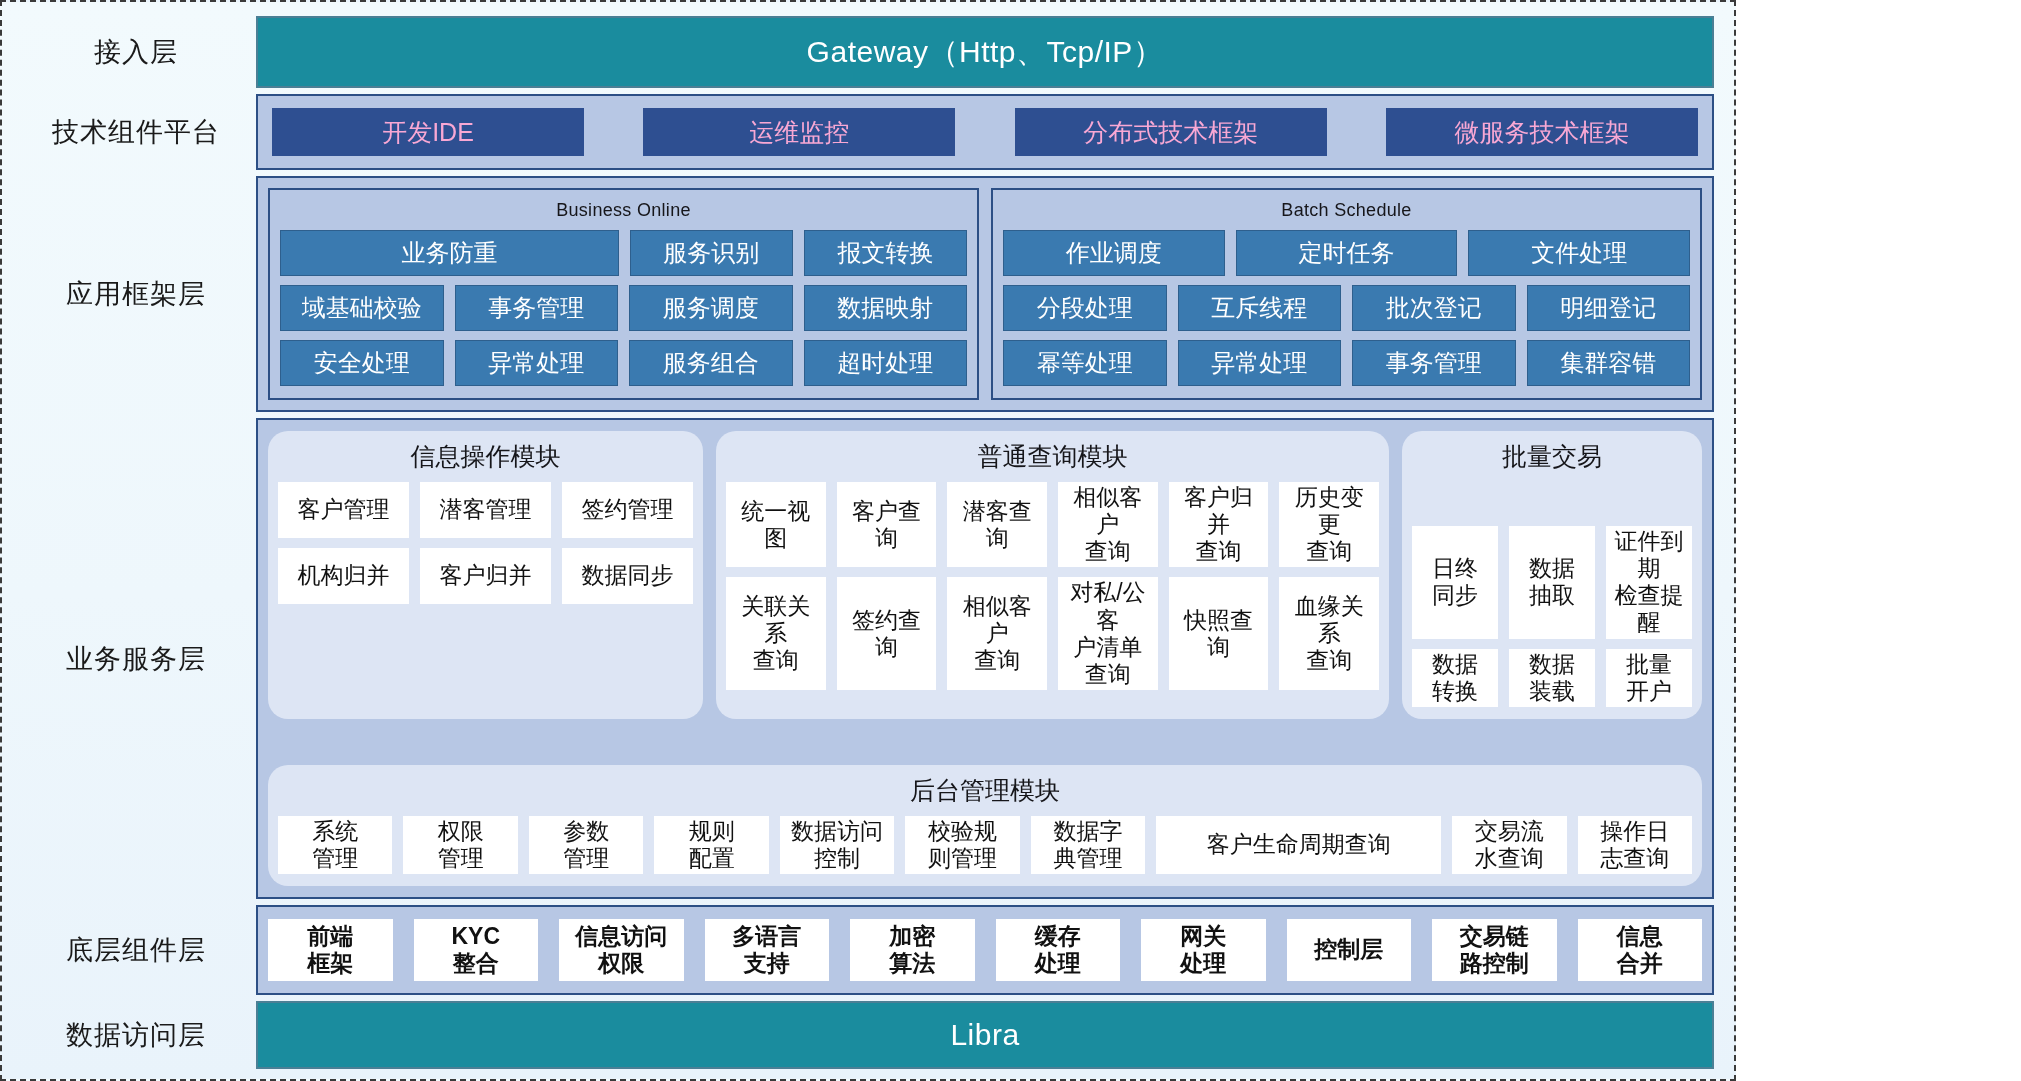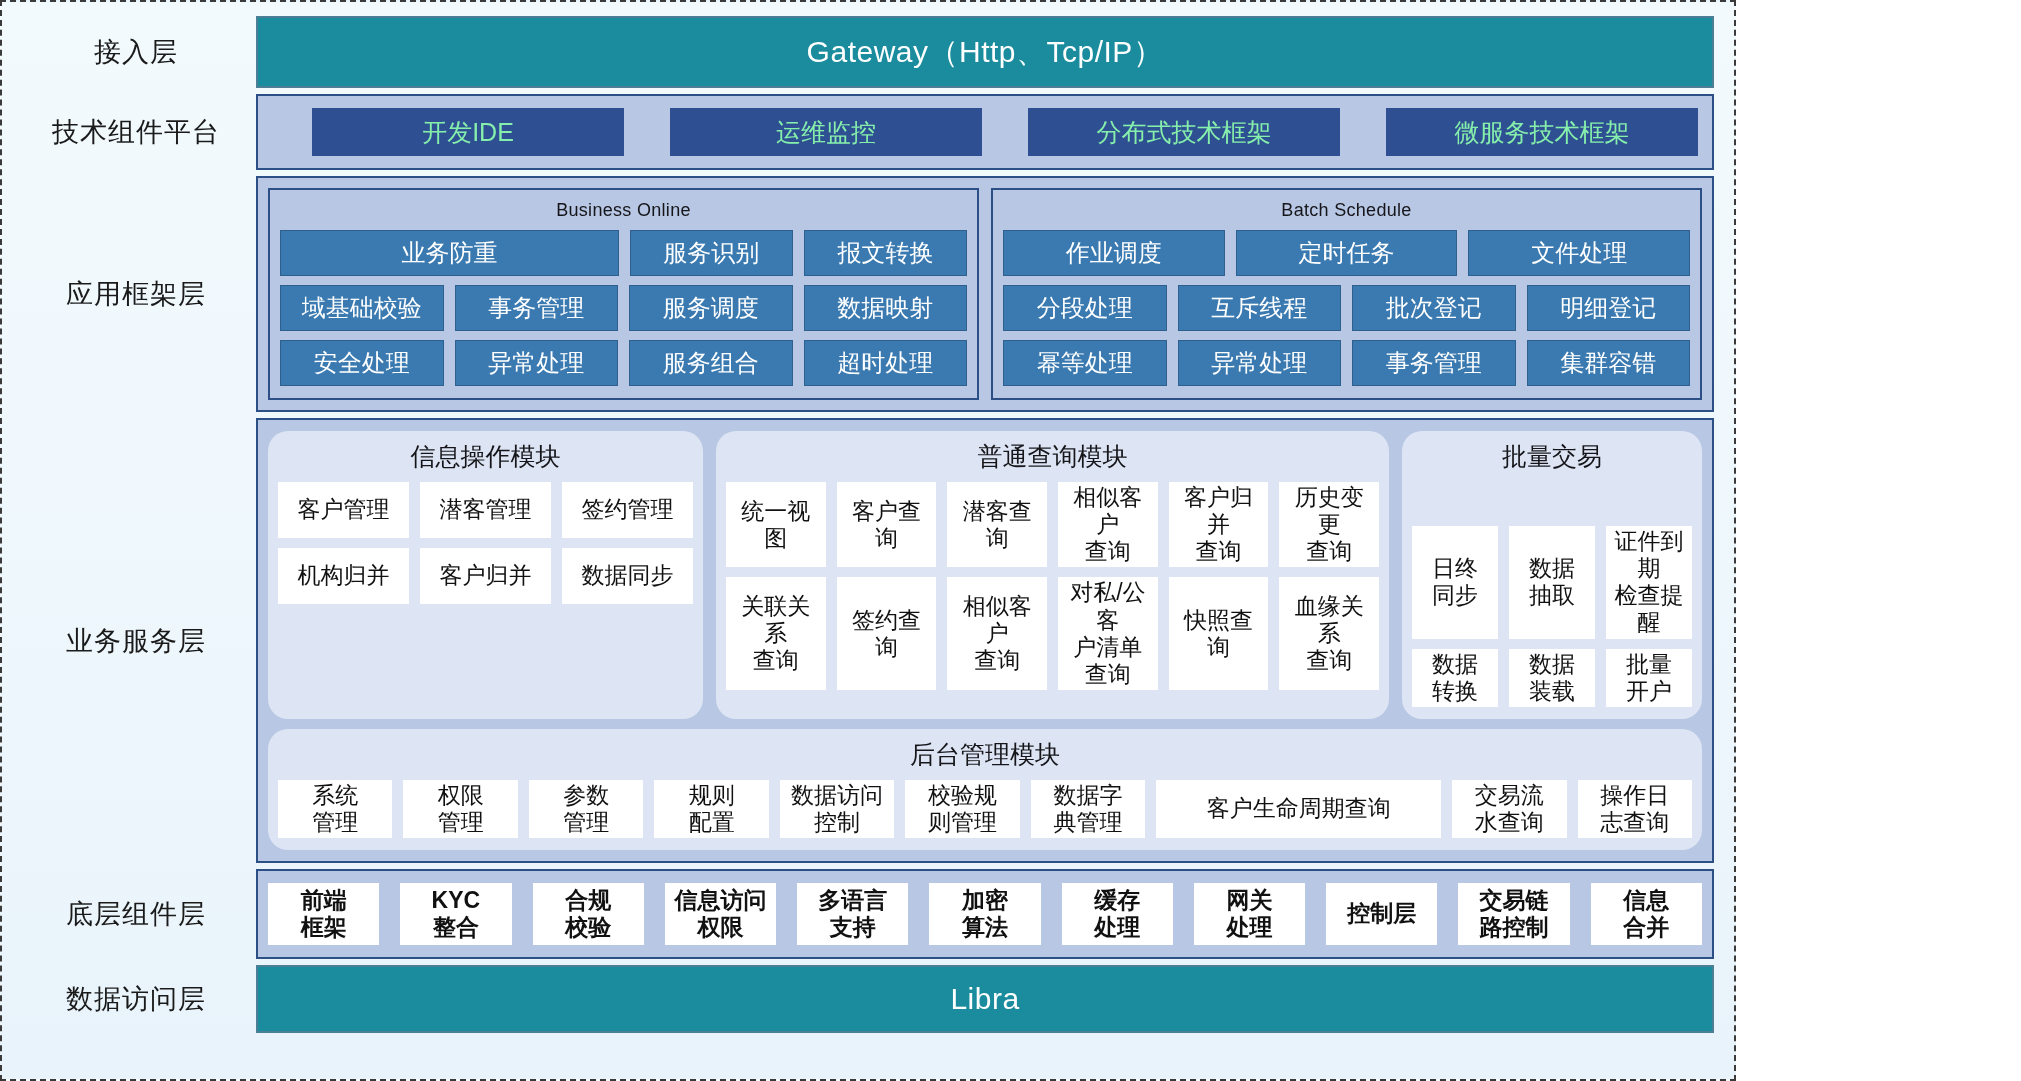--- a/index.html
+++ b/index.html
@@ -46,25 +46,25 @@
     border: 2px solid #2c4f85;
     padding: 10px;
     display: flex; flex-direction: column; gap: 9px;
   }
 
   
   #r-tech .layerbox { padding: 12px 14px; }
   .techrow { display: flex; gap: 0; justify-content: space-between; }
   .techchip {
     background: #2e4f91;
-    color: #86efac;
+    color: #f9a8d4;
     font-size: 25px;
     height: 48px;
     width: 312px;
-    display: flex; align-items: center; justify-content: center; margin-left: 40px;
+    display: flex; align-items: center; justify-content: center;
   }
 
   
   .groupcols { display: flex; gap: 12px; }
   .groupbox {
     flex: 1 1 0;
     background: #b7c7e4;
     border: 2px solid #2c4f85;
     padding: 8px 10px 12px 10px;
     display: flex; flex-direction: column;
@@ -118,21 +118,21 @@
     text-align: center;
     padding: 2px 4px;
     white-space: pre-line;
   }
   .cell.wide { flex: 2.6 1 0; }
 
   #mod-info  { flex: 0 0 435px; }
   #mod-query { flex: 1 1 auto; }
   #mod-batch { flex: 0 0 300px; gap: 44px; }
 
-  .modbox.full { width: 100%; }
+  .modbox.full { width: 100%; margin-top: 36px; }
 
   
   #r-base .layerbox { padding: 12px 10px; }
   .baserow { display: flex; gap: 21px; font-weight: bold; }
   .cell.basecell { min-height: 62px; }
 
   
   #r-gateway .rowlabel,
   #r-tech .rowlabel,
   #r-dataaccess .rowlabel { font-size: 27px; }
@@ -319,22 +319,20 @@
 
   <div class="row" id="r-base" style="flex:0 0 auto;">
     <div class="rowlabel">底层组件层</div>
     <div class="rowbody">
       <div class="layerbox">
         <div class="baserow" id="base-cells">
             <div class="cell basecell">前端
 框架</div>
             <div class="cell basecell">KYC
 整合</div>
-            <div class="cell basecell">合规
-校验</div>
             <div class="cell basecell">信息访问
 权限</div>
             <div class="cell basecell">多语言
 支持</div>
             <div class="cell basecell">加密
 算法</div>
             <div class="cell basecell">缓存
 处理</div>
             <div class="cell basecell">网关
 处理</div>

